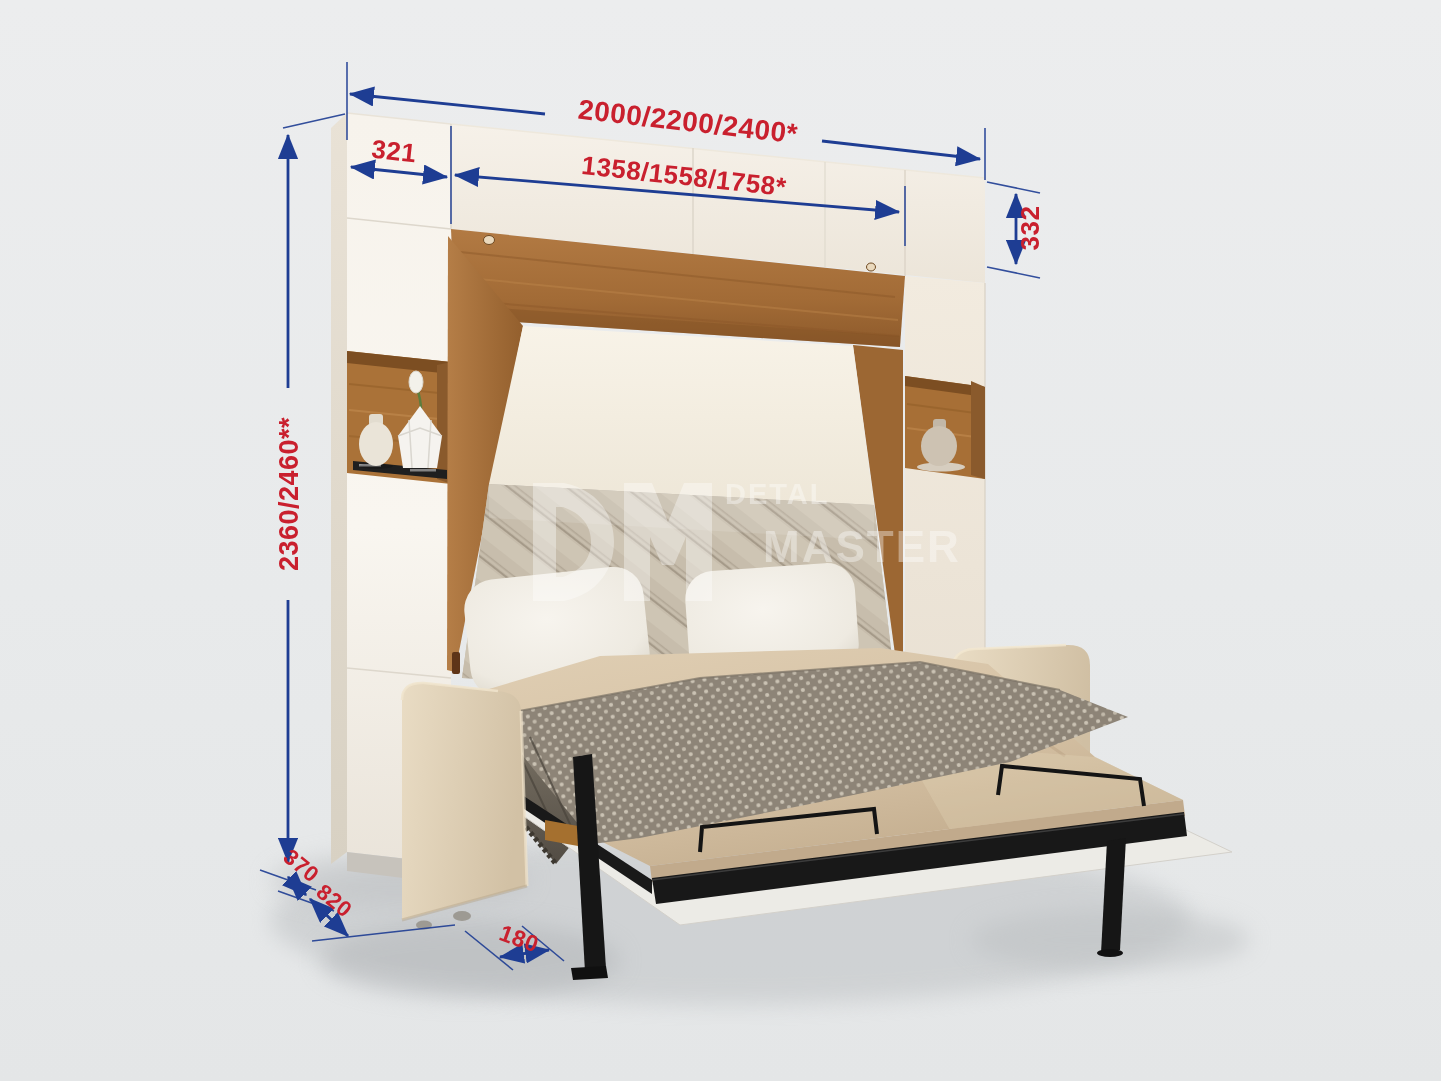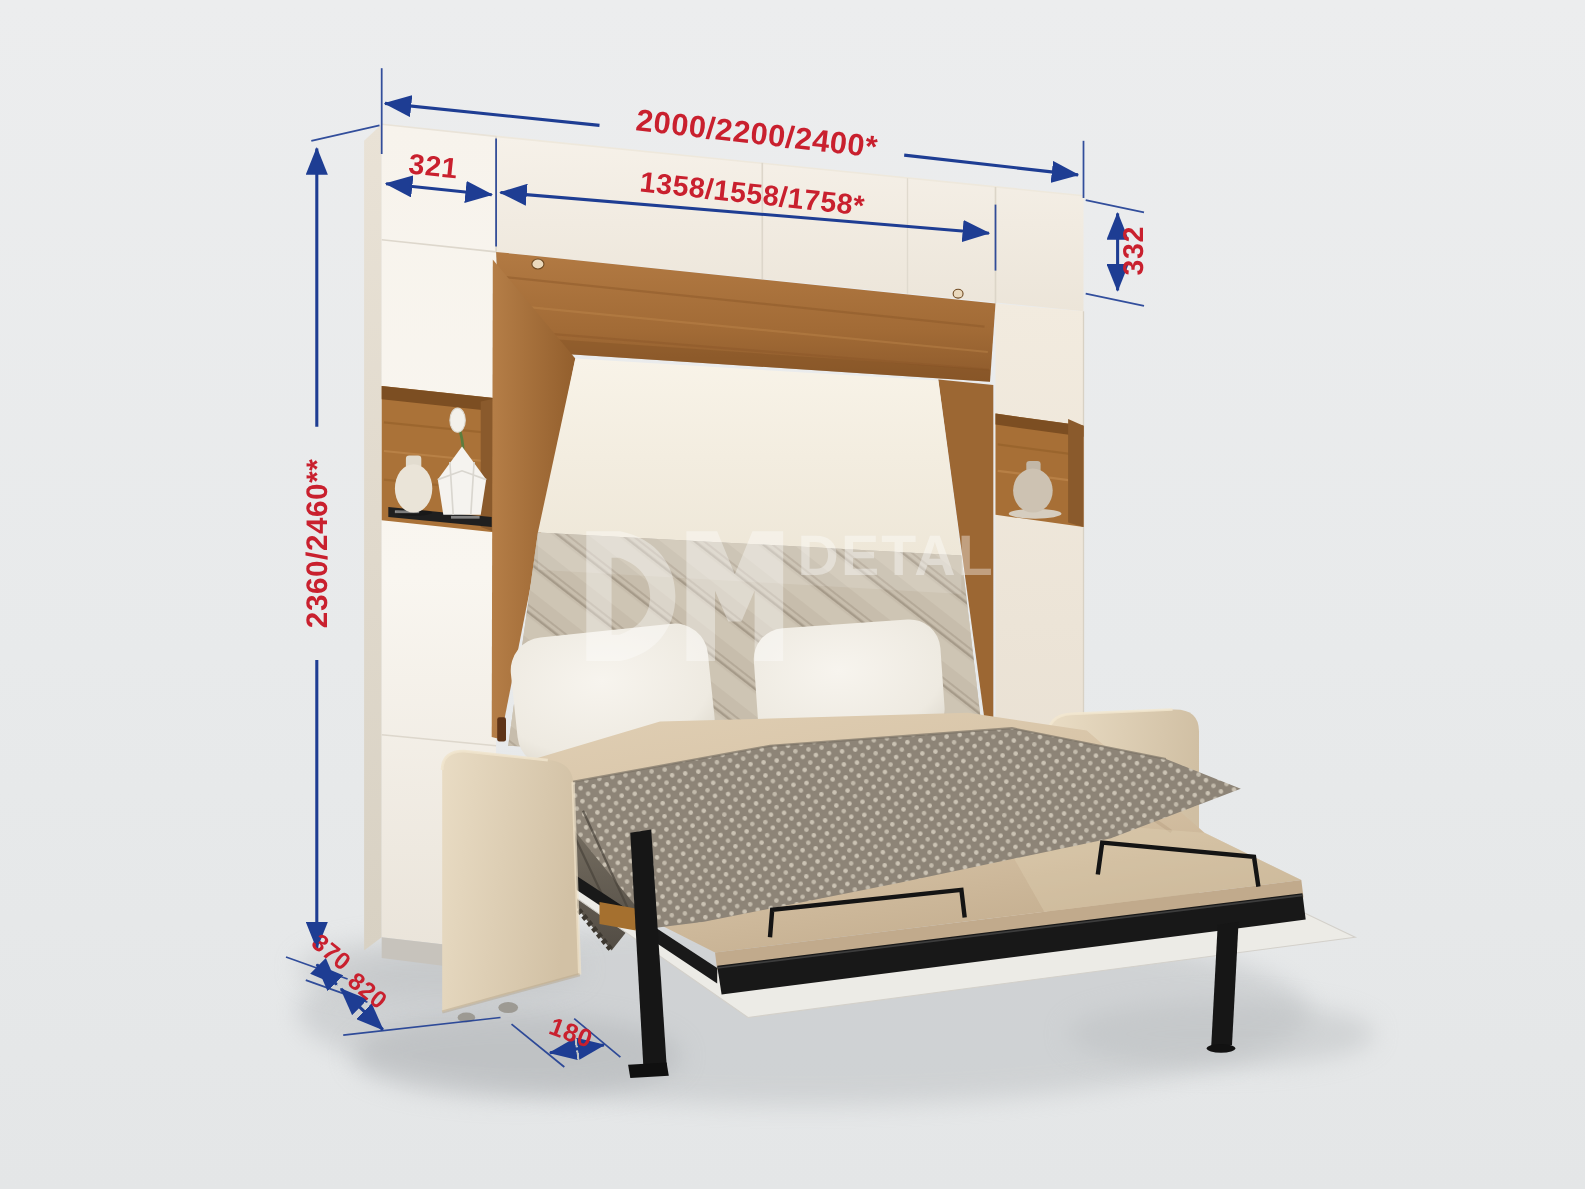--- a/index.html
+++ b/index.html
@@ -277,15 +277,16 @@
 
 <span class="dim-label" style="left:688px;top:122px;font-size:28px;transform:translate(-50%,-50%) rotate(6.5deg);">2000/2200/2400*</span>
 <span class="dim-label" style="left:394px;top:151px;font-size:26px;transform:translate(-50%,-50%) rotate(6deg);">321</span>
 <span class="dim-label" style="left:684px;top:176px;font-size:26px;transform:translate(-50%,-50%) rotate(6.2deg);">1358/1558/1758*</span>
 <span class="dim-label" style="left:1030px;top:228px;font-size:26px;transform:translate(-50%,-50%) rotate(-90deg);">332</span>
 <span class="dim-label" style="left:289px;top:494px;font-size:27px;transform:translate(-50%,-50%) rotate(-90deg);">2360/2460**</span>
 <span class="dim-label" style="left:301px;top:866px;font-size:22px;transform:translate(-50%,-50%) rotate(39deg);">370</span>
 <span class="dim-label" style="left:334px;top:901px;font-size:22px;transform:translate(-50%,-50%) rotate(39deg);">820</span>
 <span class="dim-label" style="left:519px;top:939px;font-size:23px;transform:translate(-50%,-50%) rotate(20deg);">180</span>
 
-<span class="wm-text" style="left:725px;top:480px;font-size:52px;">DETAL</span>
+<span class="wm-text" style="left:725px;top:480px;font-size:29px;">DETAL</span>
+<span class="wm-text" style="left:763px;top:525px;font-size:44px;">MASTER</span>
 
 </div>
 
 </body></html>

